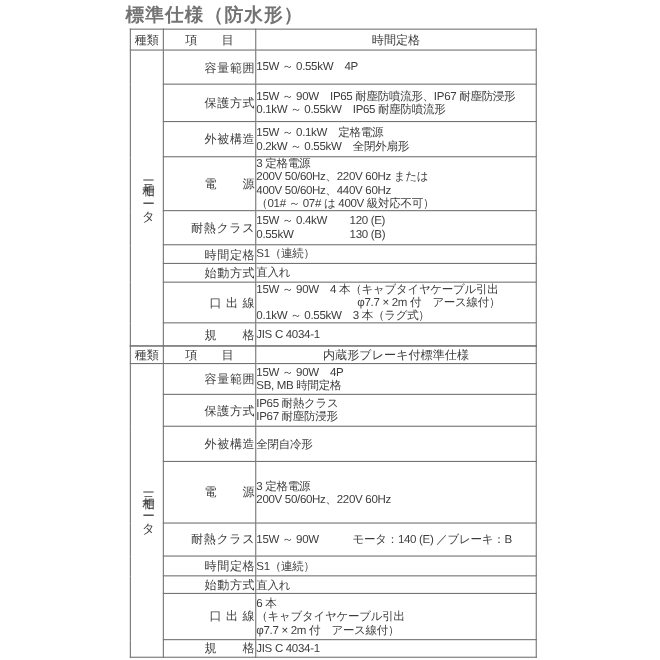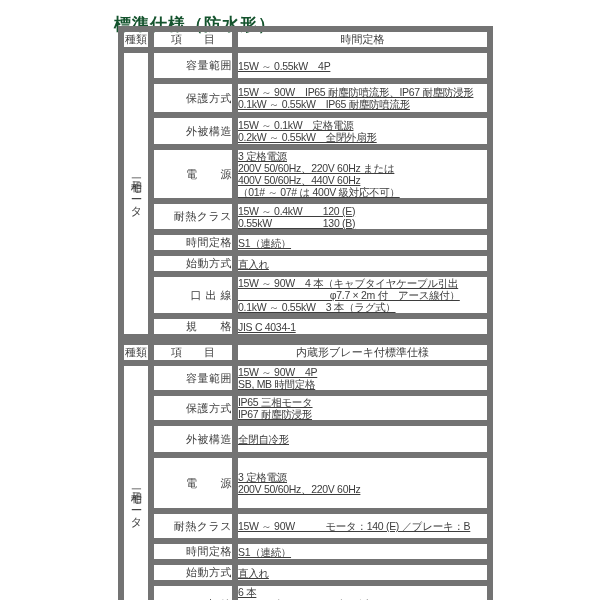--- a/index.html
+++ b/index.html
@@ -17,43 +17,43 @@
   }
   .sheet {
     position: absolute;
     left: 0; top: 0;
     width: 600px; height: 600px;
     background: #ffffff;
   }
   .page-title {
     position: absolute;
     left: 114px;
-    top: 13px;
+    top: 2px;
     font-size: 17px;
     font-weight: bold;
-    color: #14532d;
+    color: #737373;
     letter-spacing: 1px;
     white-space: nowrap;
   }
   .tables-wrap {
     position: absolute;
     left: 118px;
     top: 26px;
     width: 369px;
   }
   table.spec {
     border-collapse: collapse;
     table-layout: fixed;
     width: 369px;
   }
   table.spec.second {
     margin-top: -1px;
   }
   table.spec td {
-    border: 6px solid #737373;
+    border: 1px solid #737373;
     vertical-align: middle;
     overflow: hidden;
     padding: 0;
   }
   col.c1 { width: 30px; }
   col.c2 { width: 84px; }
   col.c3 { width: 255px; }
   td.hcell {
     text-align: center;
     font-size: 11px;
@@ -67,21 +67,20 @@
     white-space: nowrap;
     letter-spacing: 0.5px;
   }
   td.val {
     font-size: 10.5px;
     line-height: 12px;
     letter-spacing: -0.3px;
     padding: 2px 2px 2px 5px;
     white-space: pre-line;
     color: #3d3d3d;
-    text-decoration: underline;
   }
   td.cat {
     text-align: center;
     vertical-align: middle;
   }
   .vert {
     display: inline-block;
     writing-mode: vertical-rl;
     text-orientation: mixed;
     font-size: 11.5px;
@@ -171,21 +170,21 @@
           <td class="hcell">内蔵形ブレーキ付標準仕様</td>
         </tr>
         <tr style="height:28px">
           <td class="cat" rowspan="9"><span class="vert">三相モータ</span></td>
           <td class="lbl">容量範囲</td>
           <td class="val">15W ～ 90W　4P
 SB, MB 時間定格</td>
         </tr>
         <tr style="height:29px">
           <td class="lbl">保護方式</td>
-          <td class="val">IP65 三相モータ
+          <td class="val">IP65 耐熱クラス
 IP67 耐塵防浸形</td>
         </tr>
         <tr style="height:32px">
           <td class="lbl">外被構造</td>
           <td class="val">全閉自冷形</td>
         </tr>
         <tr style="height:56px">
           <td class="lbl">電　　源</td>
           <td class="val">3 定格電源
 200V 50/60Hz、220V 60Hz</td>

